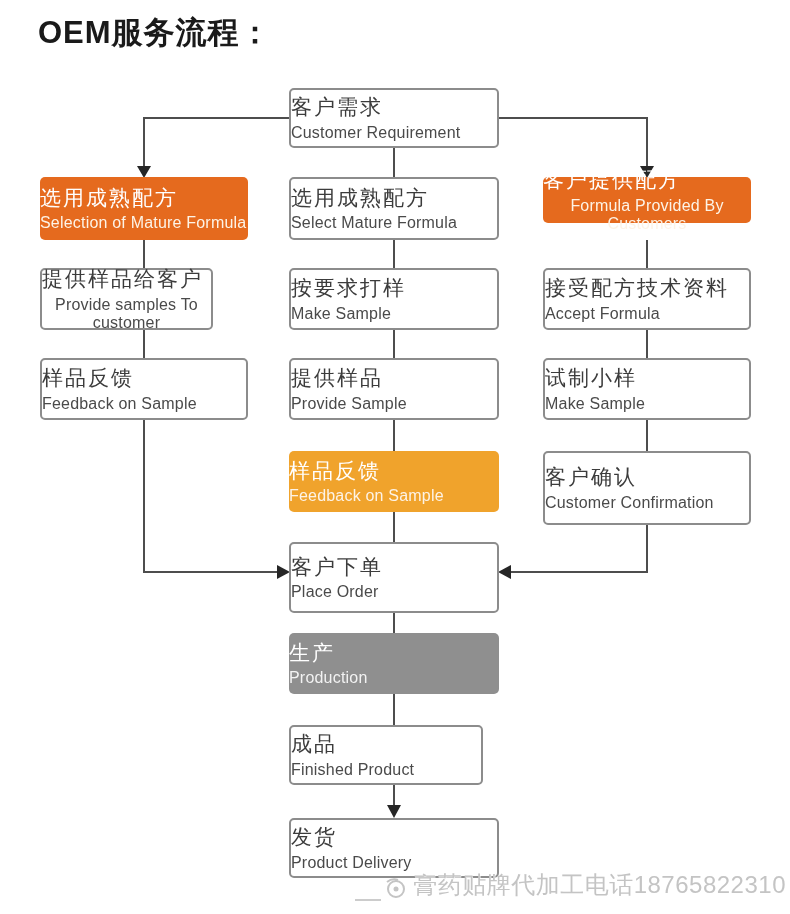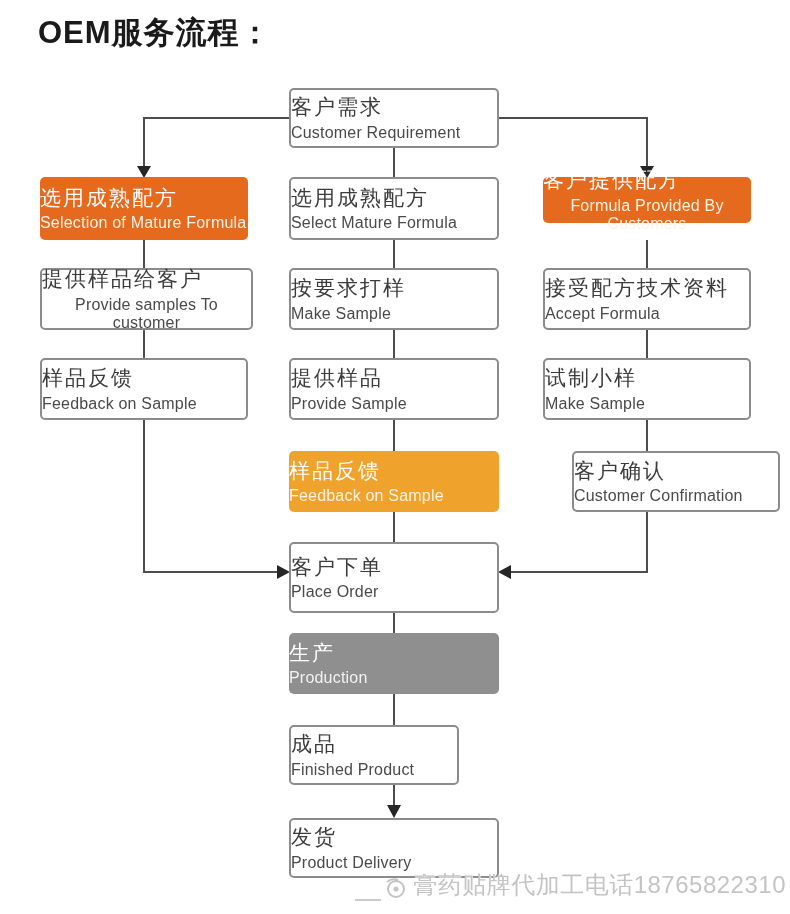--- a/index.html
+++ b/index.html
@@ -96,21 +96,21 @@
   </div>
   <div class="node white" style="left:289px;top:177px;width:210px;height:63px">
     <div class="zh">选用成熟配方</div>
     <div class="en">Select Mature Formula</div>
   </div>
   <div class="node orange-dark" style="left:543px;top:177px;width:208px;height:46px">
     <div class="zh">客户提供配方</div>
     <div class="en">Formula  Provided By Customers</div>
   </div>
 
-  <div class="node white" style="left:40px;top:268px;width:213px;height:62px">
+  <div class="node white" style="left:40px;top:268px;width:173px;height:62px">
     <div class="zh">提供样品给客户</div>
     <div class="en">Provide samples To customer</div>
   </div>
   <div class="node white" style="left:289px;top:268px;width:210px;height:62px">
     <div class="zh">按要求打样</div>
     <div class="en">Make Sample</div>
   </div>
   <div class="node white" style="left:543px;top:268px;width:208px;height:62px">
     <div class="zh">接受配方技术资料</div>
     <div class="en">Accept Formula</div>
@@ -126,36 +126,36 @@
   </div>
   <div class="node white" style="left:543px;top:358px;width:208px;height:62px">
     <div class="zh">试制小样</div>
     <div class="en">Make Sample</div>
   </div>
 
   <div class="node orange-light" style="left:289px;top:451px;width:210px;height:61px">
     <div class="zh">样品反馈</div>
     <div class="en">Feedback on Sample</div>
   </div>
-  <div class="node white" style="left:572px;top:451px;width:208px;height:61px">
+  <div class="node white" style="left:543px;top:451px;width:208px;height:74px">
     <div class="zh">客户确认</div>
     <div class="en">Customer Confirmation</div>
   </div>
 
   <div class="node white" style="left:289px;top:542px;width:210px;height:71px">
     <div class="zh">客户下单</div>
     <div class="en">Place Order</div>
   </div>
 
   <div class="node gray" style="left:289px;top:633px;width:210px;height:61px">
     <div class="zh">生产</div>
     <div class="en">Production</div>
   </div>
 
-  <div class="node white" style="left:289px;top:725px;width:170px;height:60px">
+  <div class="node white" style="left:289px;top:725px;width:194px;height:60px">
     <div class="zh">成品</div>
     <div class="en">Finished Product</div>
   </div>
 
   <div class="node white" style="left:289px;top:818px;width:210px;height:60px">
     <div class="zh">发货</div>
     <div class="en">Product Delivery</div>
   </div>
 
   <div class="watermark">

